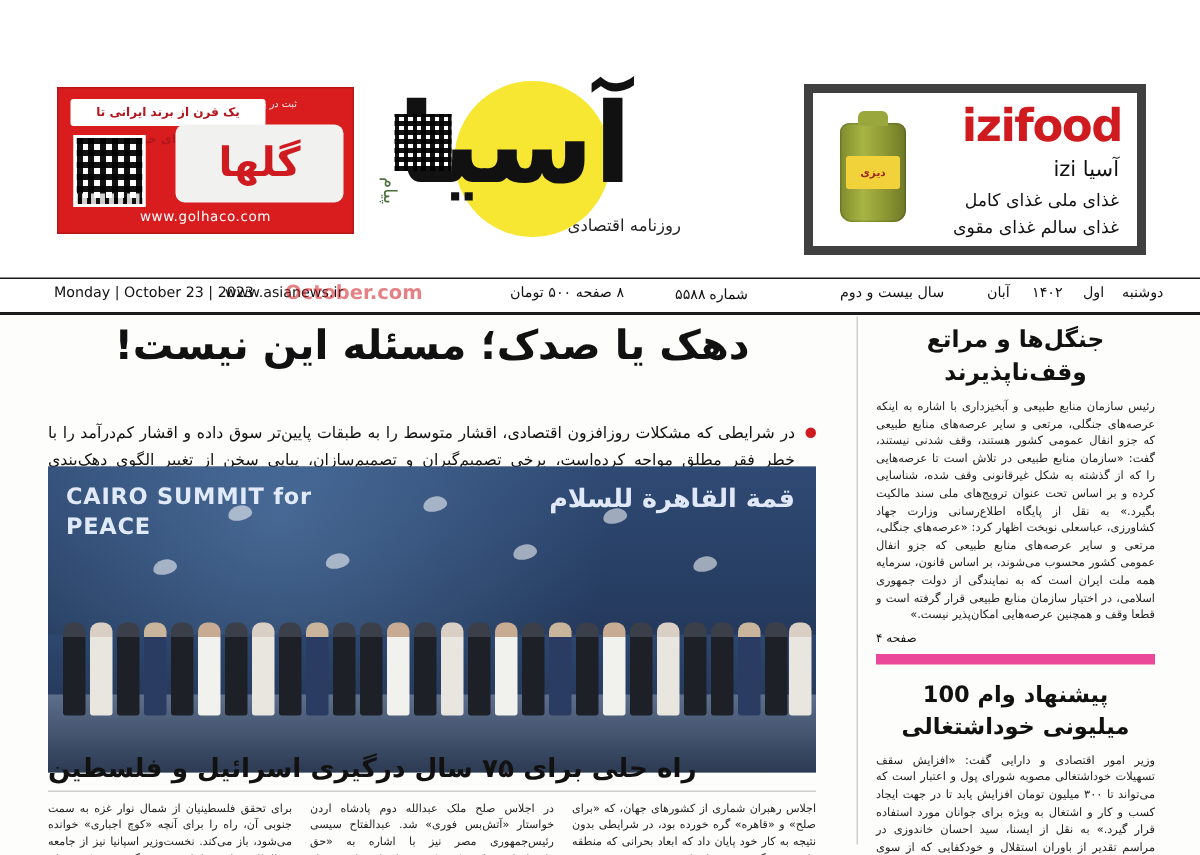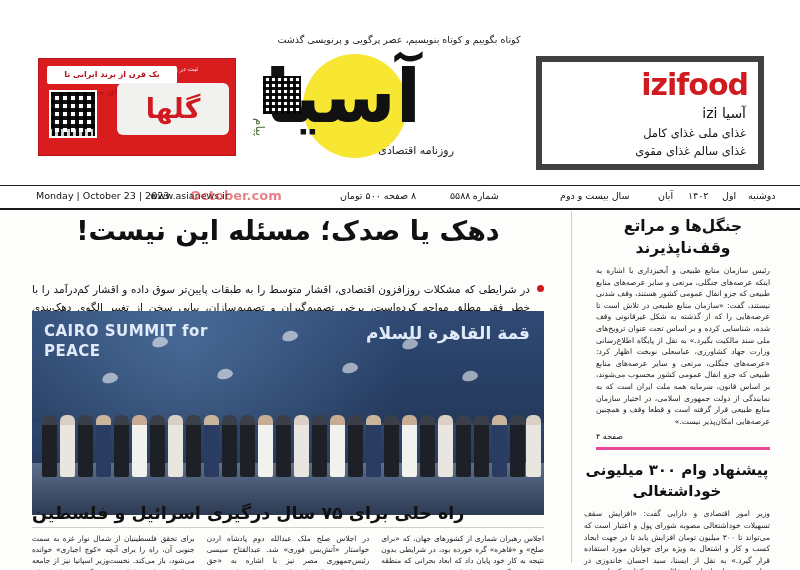--- a/index.html
+++ b/index.html
@@ -272,21 +272,21 @@
   }
 
   
   .col-right {
     position: absolute;
     right: 30px; top: 6px;
     width: 186px; height: 352px;
     direction: rtl;
   }
   .side-box { position: relative; }
-  .side-box.first { border-bottom: 3px solid #ec4899; padding-bottom: 6px; margin-left: 12px; }
+  .side-box.first { border-bottom: 7px solid #ec4899; padding-bottom: 6px; }
   .side-title {
     font-size: 15.5px;
     font-weight: bold;
     color: #111;
     text-align: center;
     line-height: 22px;
     margin: 2px 0 6px 0;
   }
   .side-body {
     font-size: 7.6px;
@@ -459,36 +459,40 @@
 
   <div class="masthead">
 
     <div class="ad-left">
       <div class="ad-white-strip">یک قرن از برند ایرانی تا نسخه‌های جهانی</div>
       <div class="ad-unesco">ثبت در یونسکو</div>
       <div class="ad-qr"></div>
       <div class="ad-dots"></div>
       <div class="ad-brand-box"></div>
       <div class="ad-brand-text">گلها</div>
+      <div class="ad-url">www.golhaco.com</div>
     </div>
 
     <div class="logo-wrap">
-      <div class="logo-tagline">کوتاه بگوییم و کوتاه بنویسیم، عصر پرگویی و پرنویسی گذشت</div>
       <div class="logo-sun"></div>
       <div class="logo-asia">آسیا</div>
       <div class="logo-sub">روزنامه اقتصادی</div>
       <div class="logo-qr"></div>
       <div class="logo-vertical">پیام</div>
     </div>
 
     <div class="ad-right">
       <div class="izi-title">izifood</div>
       <div class="izi-sub">آسیا izi</div>
       <div class="izi-line1">غذای ملی  غذای کامل</div>
       <div class="izi-line2">غذای سالم  غذای مقوی</div>
+      <div class="izi-can">
+        <div class="izi-can-lid"></div>
+        <div class="izi-can-label">دیزی</div>
+      </div>
     </div>
   </div>
 
   <div class="infobar">
     <div class="cell ib-date-en">Monday | October 23 | 2023</div>
     <div class="cell ib-site">www.asianews.ir</div>
     <div class="ib-watermark">October.com</div>
     <div class="cell ib-pages">۸ صفحه  ۵۰۰ تومان</div>
     <div class="cell ib-issue">شماره ۵۵۸۸</div>
     <div class="cell ib-year">سال بیست و دوم</div>
@@ -502,21 +506,21 @@
 
     <div class="col-divider"></div>
 
     <div class="col-right">
       <div class="side-box first">
         <div class="side-title">جنگل‌ها و مراتع وقف‌ناپذیرند</div>
         <div class="side-body">رئیس سازمان منابع طبیعی و آبخیزداری با اشاره به اینکه عرصه‌های جنگلی، مرتعی و سایر عرصه‌های منابع طبیعی که جزو انفال عمومی کشور هستند، وقف شدنی نیستند، گفت: «سازمان منابع طبیعی در تلاش است تا عرصه‌هایی را که از گذشته به شکل غیرقانونی وقف شده، شناسایی کرده و بر اساس تحت عنوان ترویج‌های ملی سند مالکیت بگیرد.» به نقل از پایگاه اطلاع‌رسانی وزارت جهاد کشاورزی، عباسعلی نوبخت اظهار کرد: «عرصه‌های جنگلی، مرتعی و سایر عرصه‌های منابع طبیعی که جزو انفال عمومی کشور محسوب می‌شوند، بر اساس قانون، سرمایه همه ملت ایران است که به نمایندگی از دولت جمهوری اسلامی، در اختیار سازمان منابع طبیعی قرار گرفته است و قطعا وقف و همچنین عرصه‌هایی امکان‌پذیر نیست.»</div>
         <div class="side-more">صفحه ۴</div>
       </div>
       <div class="side-box second">
-        <div class="side-title2">پیشنهاد وام ۳۰۰ میلیونی خوداشتغالی</div>
+        <div class="side-title2">پیشنهاد وام 100 میلیونی خوداشتغالی</div>
         <div class="side-body">وزیر امور اقتصادی و دارایی گفت: «افزایش سقف تسهیلات خوداشتغالی مصوبه شورای پول و اعتبار است که می‌تواند تا ۳۰۰ میلیون تومان افزایش یابد تا در جهت ایجاد کسب و کار و اشتغال به ویژه برای جوانان مورد استفاده قرار گیرد.» به نقل از ایسنا، سید احسان خاندوزی در مراسم تقدیر از باوران استقلال و خودکفایی که از سوی بانک‌های عامل و شعب برگزار شد، اظهار کرد.</div>
       </div>
     </div>
 
     <div class="col-main">
       <div class="lead-title">دهک یا صدک؛ مسئله این نیست!</div>
       <div class="lead-body">
         <span class="lead-bullet"></span>
         <span>در شرایطی که مشکلات روزافزون اقتصادی، اقشار متوسط را به طبقات پایین‌تر سوق داده و اقشار کم‌درآمد را با خطر فقر مطلق مواجه کرده‌است، برخی تصمیم‌گیران و تصمیم‌سازان، پیاپی سخن از تغییر الگوی دهک‌بندی می‌زنند، در حالی که با تعویض متر و معیار، نمی‌توان واقعیت عمق و فاصله طبقاتی را تغییر داد.</span>
       </div>

